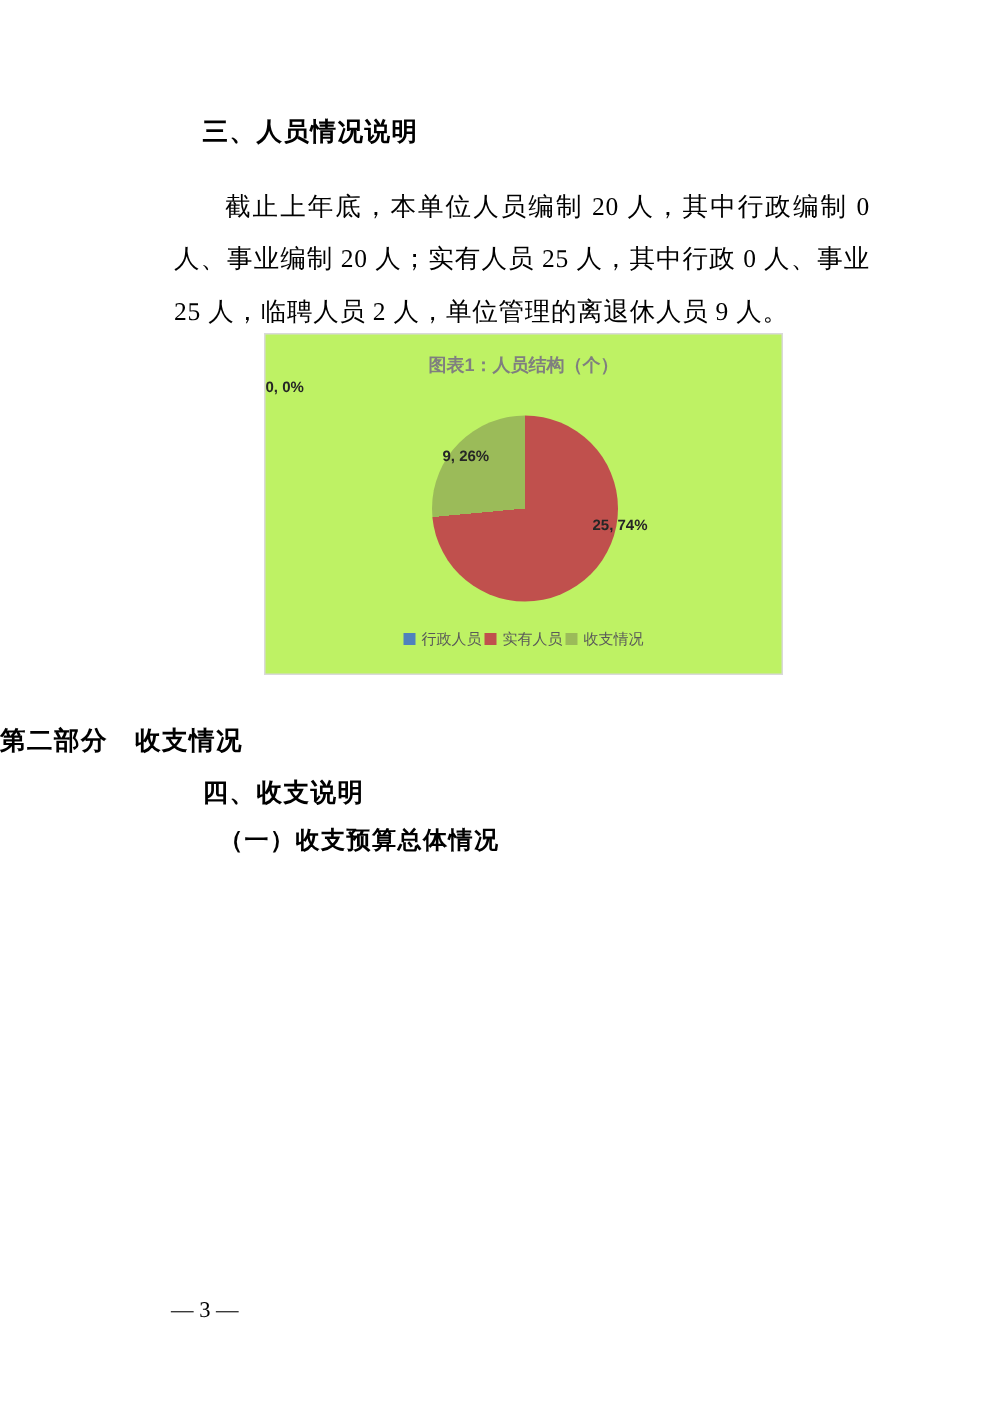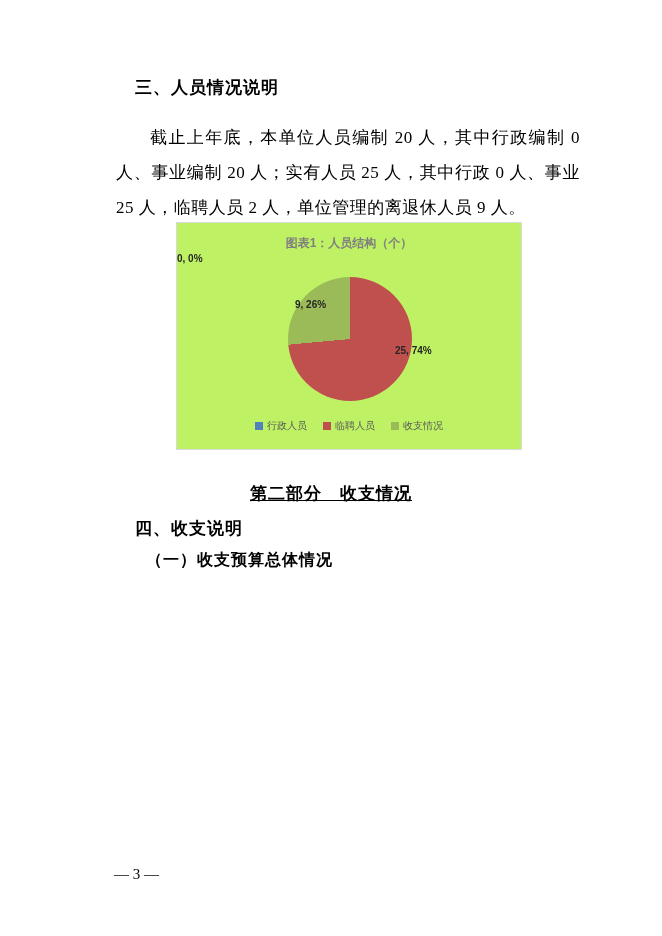--- a/index.html
+++ b/index.html
@@ -79,37 +79,36 @@
   .pl-admin { left: 0; top: 30px; width: 100%; }
   .pl-shiye { left: 189px; top: 122px; margin-left: 29px; }
   .pl-litui { left: 118px; top: 76px; }
   .chart-legend {
     position: absolute;
     bottom: 16px;
     left: 0;
     width: 100%;
     display: flex;
     justify-content: center;
-    gap: 16px;
+    gap: 2px;
     font-size: 10px;
     color: #595959;
     font-family: "Liberation Sans", "DejaVu Sans", sans-serif;
   }
   .legend-item { display: flex; align-items: center; gap: 4px; }
   .legend-swatch { width: 8px; height: 8px; display: inline-block; flex: 0 0 auto; }
 
   .part2-heading {
     position: absolute;
     top: 482px;
     left: 0;
     width: 100%;
-    text-align: center;
+    text-align: left;
     font-size: 17px;
     letter-spacing: 1px;
-    text-decoration: underline;
   }
   .heading-four {
     position: absolute;
     left: 135px;
     top: 517px;
     font-size: 17px;
     letter-spacing: 1px;
   }
   .heading-sub {
     position: absolute;
@@ -143,21 +142,21 @@
     <div class="pie-label pl-admin">0, 0%</div>
     <div class="pie-label pl-shiye">25, 74%</div>
     <div class="pie-label pl-litui">9, 26%</div>
     <div class="chart-legend">
         <span class="legend-item">
           <span class="legend-swatch" style="background: rgb(79, 129, 189);"></span>
           <span>行政人员</span>
         </span>
         <span class="legend-item">
           <span class="legend-swatch" style="background: rgb(192, 80, 77);"></span>
-          <span>临聘人员</span>
+          <span>实有人员</span>
         </span>
         <span class="legend-item">
           <span class="legend-swatch" style="background: rgb(155, 187, 89);"></span>
           <span>收支情况</span>
         </span>
       </div>
   </div>
 
   <div class="part2-heading h-black">第二部分　收支情况</div>
 

